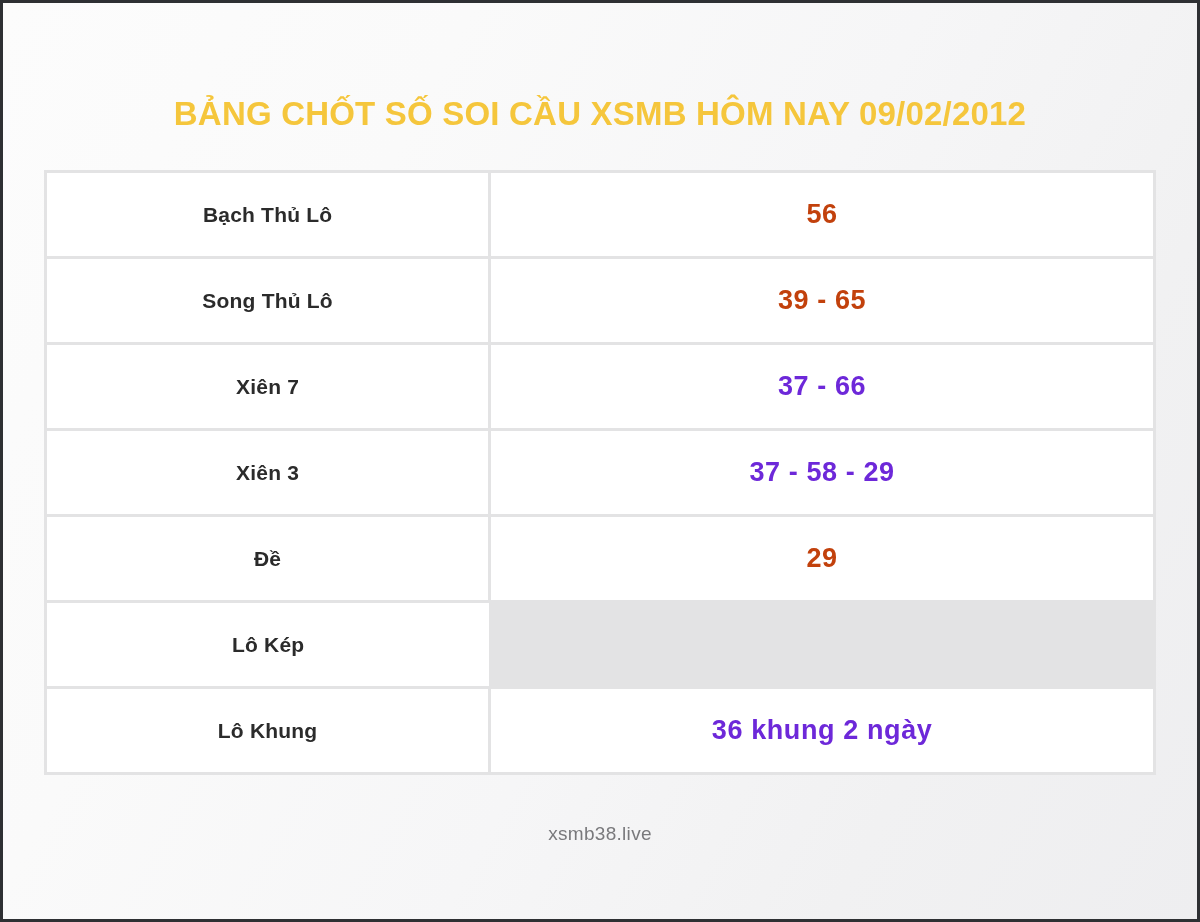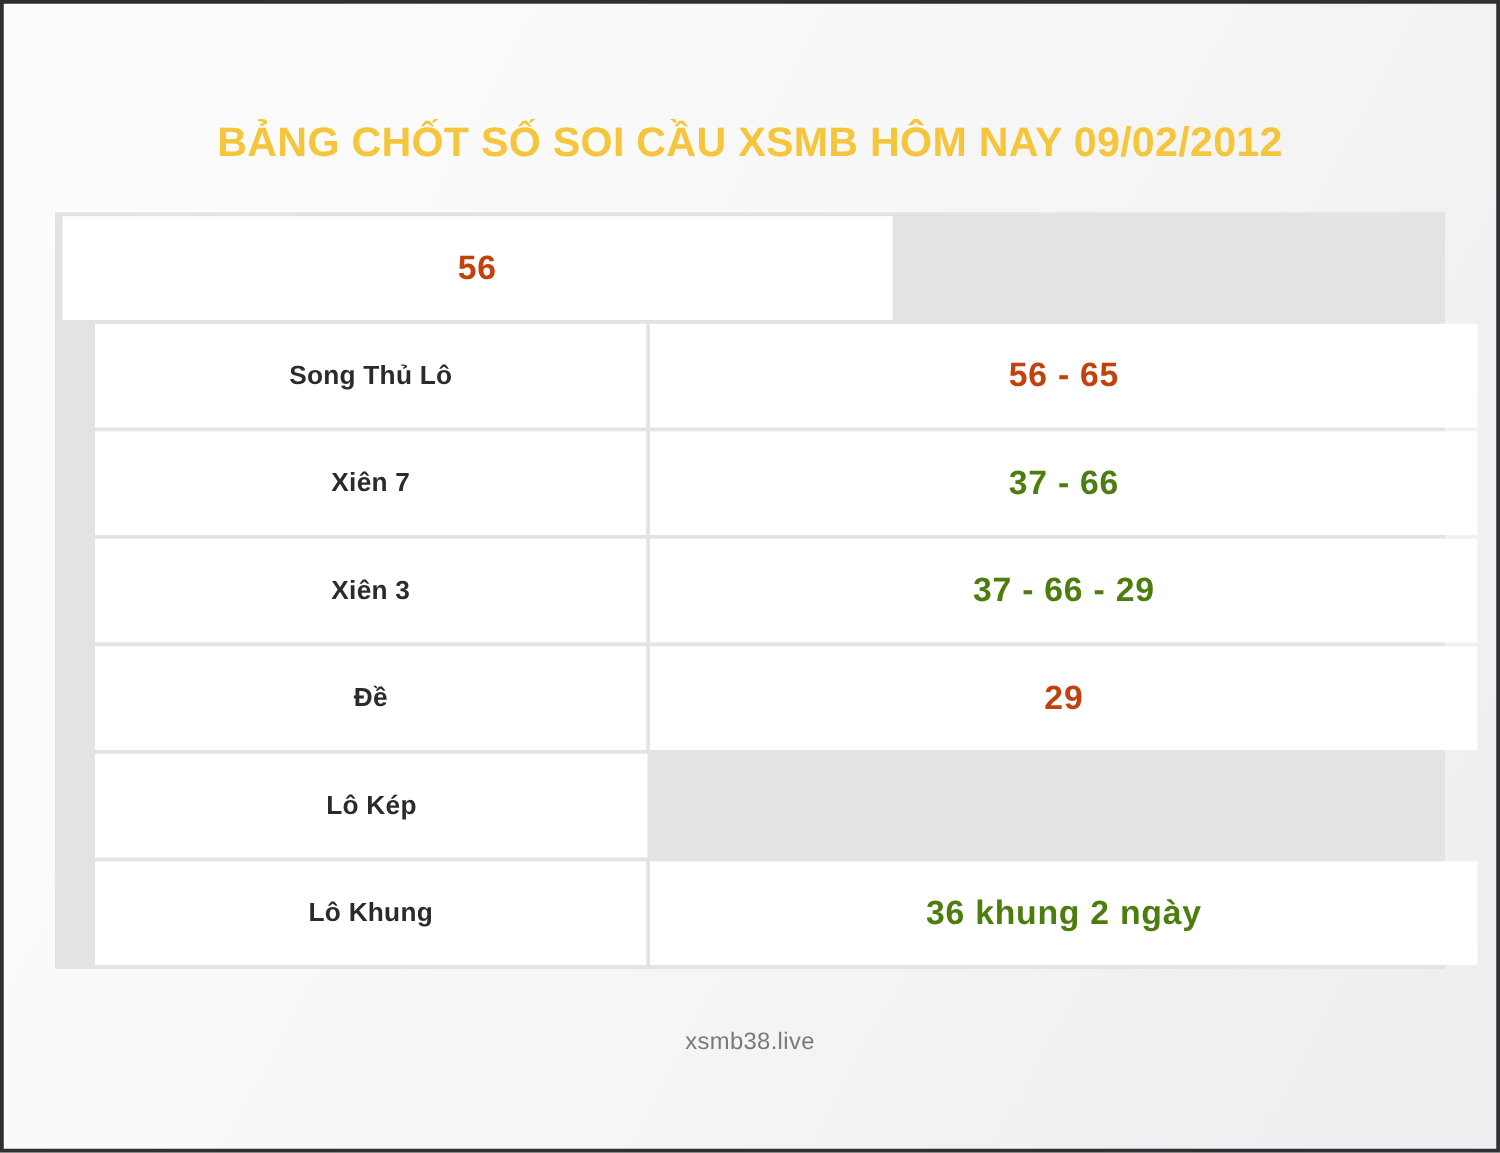--- a/index.html
+++ b/index.html
@@ -48,21 +48,20 @@
     background: #e3e3e4;
     border: 3px solid #e3e3e4;
     box-sizing: border-box;
   }
   #board .row {
     display: flex;
     width: 100%;
   }
   #board .row + .row {
     margin-top: 3px;
-    margin-left: 29px;
   }
   #board .cell {
     background: #ffffff;
     height: 83px;
     display: flex;
     align-items: center;
     justify-content: center;
     box-sizing: border-box;
     text-align: center;
   }
@@ -71,21 +70,21 @@
     font-size: 21px;
     font-weight: bold;
     color: #2b2b2b;
     letter-spacing: 0.2px;
   }
   #board .cell.value {
     width: 60%;
     margin-left: 3px;
     font-size: 27px;
     font-weight: bold;
-    color: #4d7c0f;
+    color: #6d28d9;
     letter-spacing: 0.6px;
   }
   #board .cell.value.accent {
     color: #c2410c;
   }
 
   
   #footer {
     margin-top: 48px;
     font-size: 19px;
@@ -96,33 +95,34 @@
 </style>
 </head>
 <body>
 
 <div id="page">
 
   <div id="title">BẢNG CHỐT SỐ SOI CẦU XSMB HÔM NAY 09/02/2012</div>
 
   <div id="board">
     <div class="row">
+      <div class="cell label">Bạch Thủ Lô</div>
       <div class="cell value accent">56</div>
     </div>
     <div class="row">
       <div class="cell label">Song Thủ Lô</div>
-      <div class="cell value accent">56 - 65</div>
+      <div class="cell value accent">39 - 65</div>
     </div>
     <div class="row">
       <div class="cell label">Xiên 7</div>
       <div class="cell value">37 - 66</div>
     </div>
     <div class="row">
       <div class="cell label">Xiên 3</div>
-      <div class="cell value">37 - 66 - 29</div>
+      <div class="cell value">37 - 58 - 29</div>
     </div>
     <div class="row">
       <div class="cell label">Đề</div>
       <div class="cell value accent">29</div>
     </div>
     <div class="row">
       <div class="cell label">Lô Kép</div>
     </div>
     <div class="row">
       <div class="cell label">Lô Khung</div>

